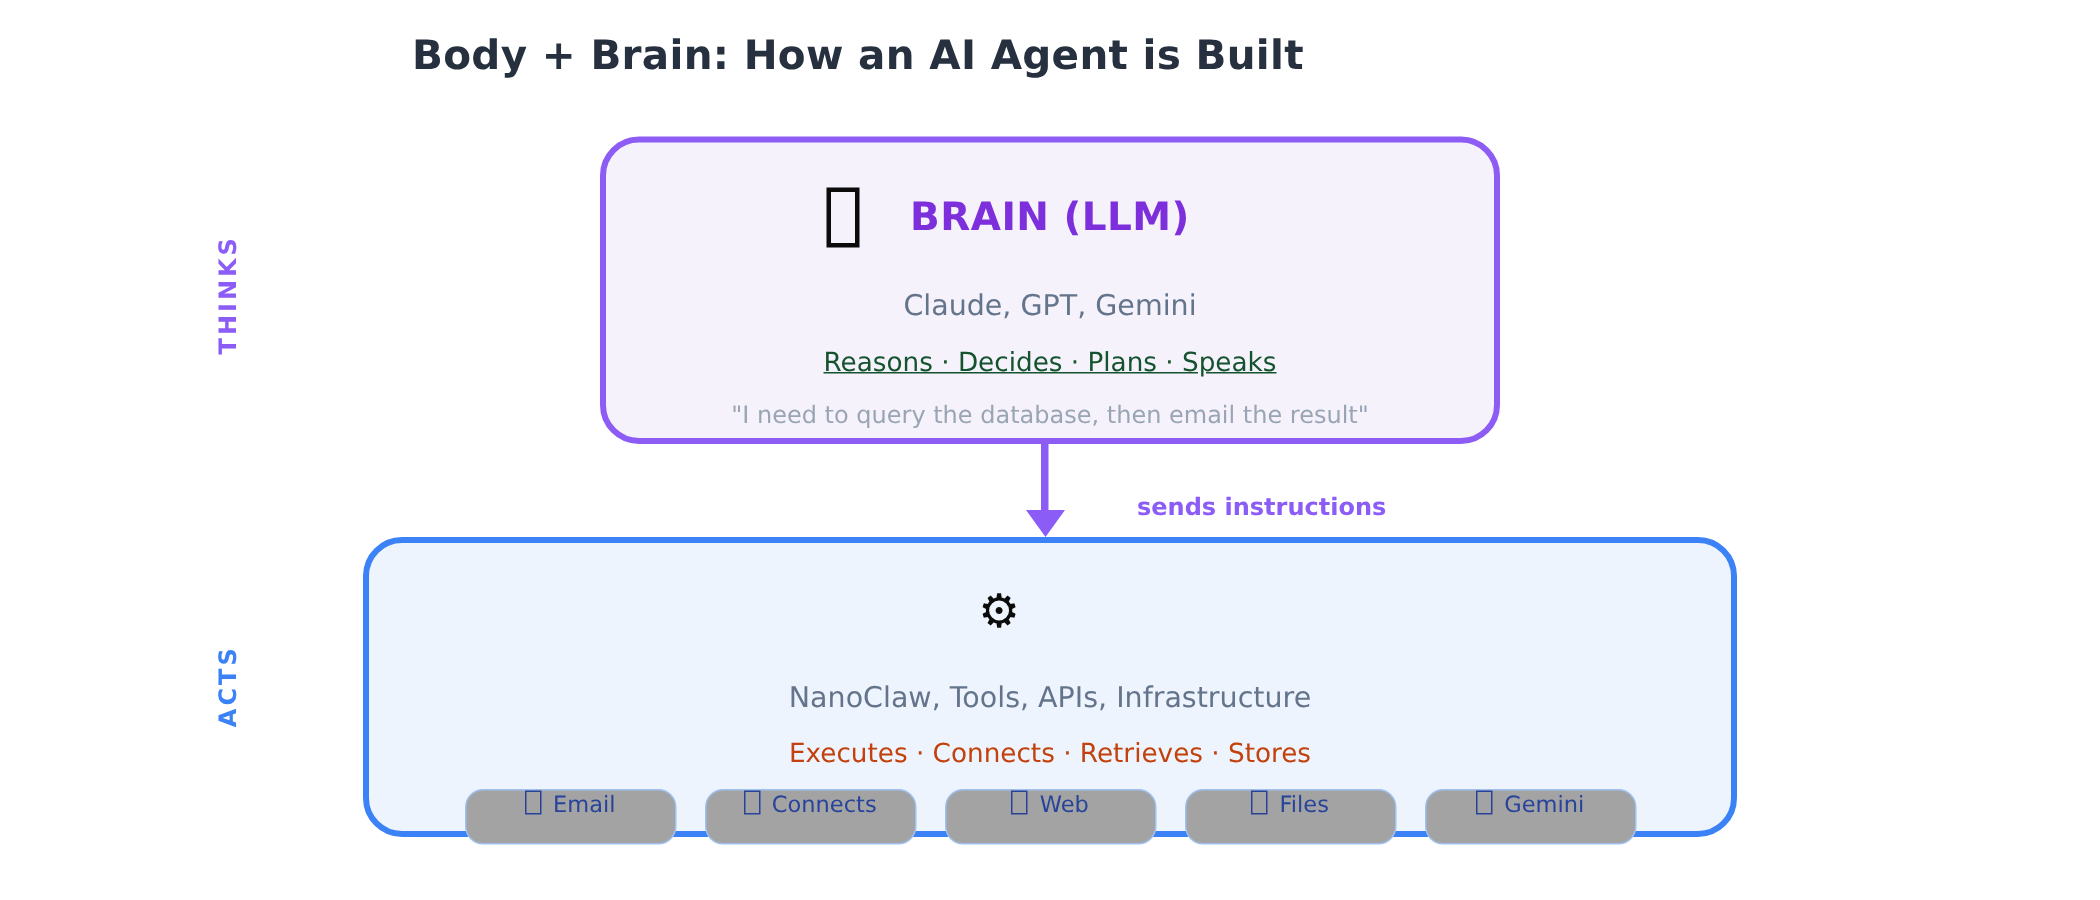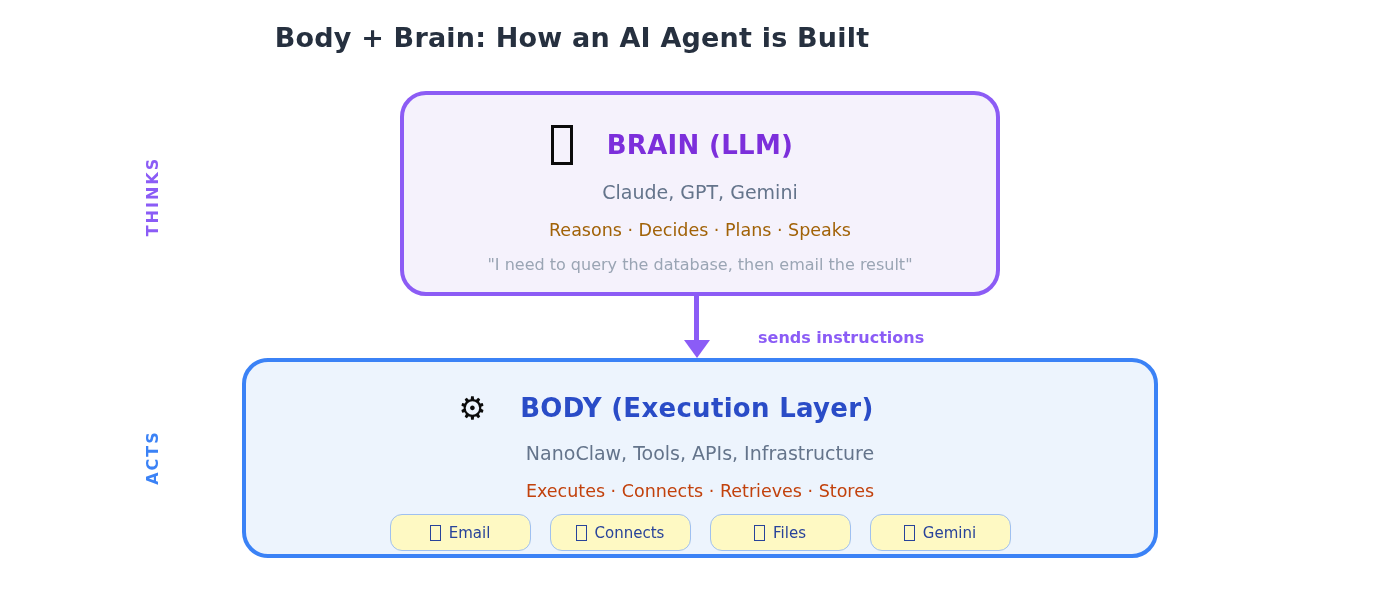--- a/index.html
+++ b/index.html
@@ -48,23 +48,23 @@
   .body-box  .box-title { color: #2A4CC7; }
 
   
   .tofu { display: inline-block; background: transparent; }
   .tofu.brain-tofu { width: 22px; height: 40px; border: 3px solid #0b0b0b; }
   .tofu.chip-tofu  { width: 11px; height: 16px; border: 1.5px solid currentColor;
                      margin-right: 8px; vertical-align: -2px; }
 
   .gear-glyph { font-size: 31px; line-height: 36px; color: #0b0b0b; }
 
-  .subtitle { font-size: 19px; color: #64748B; margin-top: 16px; }
+  .subtitle { font-size: 19px; color: #64748B; margin-top: 28px; }
   .verbs { font-size: 17.5px; margin-top: 17px; }
-  .brain-box .verbs { color: #a16207; }
+  .brain-box .verbs { color: #14532d; text-decoration: underline; }
   .body-box  .verbs { color: #c2410c; }
   .quote { font-size: 16px; color: #9AA5B4; margin-top: 15px; }
 
   
   .arrow-line {
     position: absolute; left: 694px; top: 296px; width: 5px; height: 44px;
     background: #8B5CF6;
   }
   .arrow-head {
     position: absolute; left: 684px; top: 340px; width: 0; height: 0;
@@ -73,22 +73,22 @@
   }
   .arrow-label {
     position: absolute; left: 758px; top: 328px;
     font-size: 16px; font-weight: bold; color: #8B5CF6;
   }
 
   
   .chips { display: flex; gap: 19px; margin-top: 13px; }
   .chip {
     width: 141px; height: 37px; border-radius: 12px;
-    background: #fef9c3; border: 1.5px solid #9FC0F0;
-    display: flex; align-items: center; justify-content: center;
+    background: #a3a3a3; border: 1.5px solid #9FC0F0;
+    display: flex; justify-content: center;
     font-size: 15px; color: #28439A;
   }
 </style>
 </head>
 <body>
 
 <div class="stage">
 
   <h1 class="page-title">Body + Brain: How an AI Agent is Built</h1>
 
@@ -106,37 +106,40 @@
     <div class="quote">"I need to query the database, then email the result"</div>
   </section>
 
   <div class="arrow-line"></div>
   <div class="arrow-head"></div>
   <div class="arrow-label">sends instructions</div>
 
   <section class="box body-box">
     <div class="box-header">
       <span class="gear-glyph">⚙</span>
-      <span class="box-title">BODY (Execution Layer)</span>
       <span class="spacer"></span>
     </div>
     <div class="subtitle">NanoClaw, Tools, APIs, Infrastructure</div>
     <div class="verbs">Executes · Connects · Retrieves · Stores</div>
 
     <div class="chips">
       <div class="chip">
         <span class="tofu chip-tofu"></span>
         <span>Email</span>
       </div>
       <div class="chip">
         <span class="tofu chip-tofu"></span>
         <span>Connects</span>
       </div>
       <div class="chip">
         <span class="tofu chip-tofu"></span>
+        <span>Web</span>
+      </div>
+      <div class="chip">
+        <span class="tofu chip-tofu"></span>
         <span>Files</span>
       </div>
       <div class="chip">
         <span class="tofu chip-tofu"></span>
         <span>Gemini</span>
       </div>
     </div>
   </section>
 
 </div>

